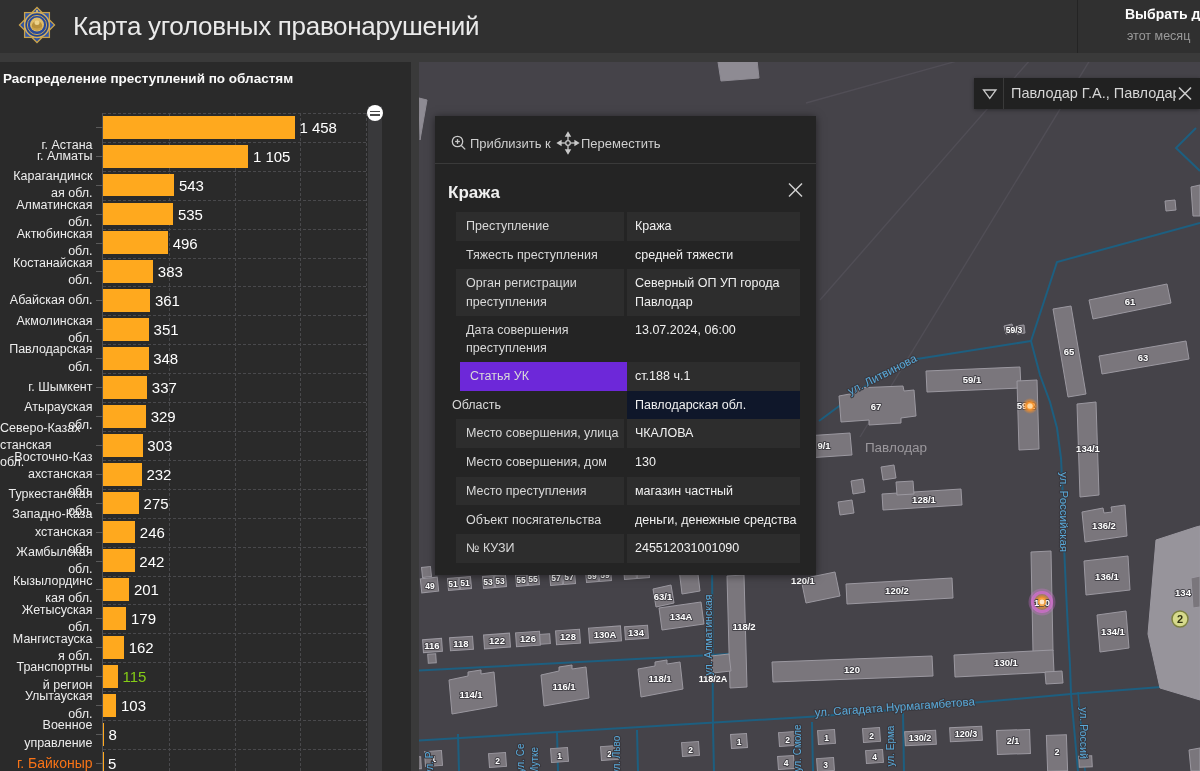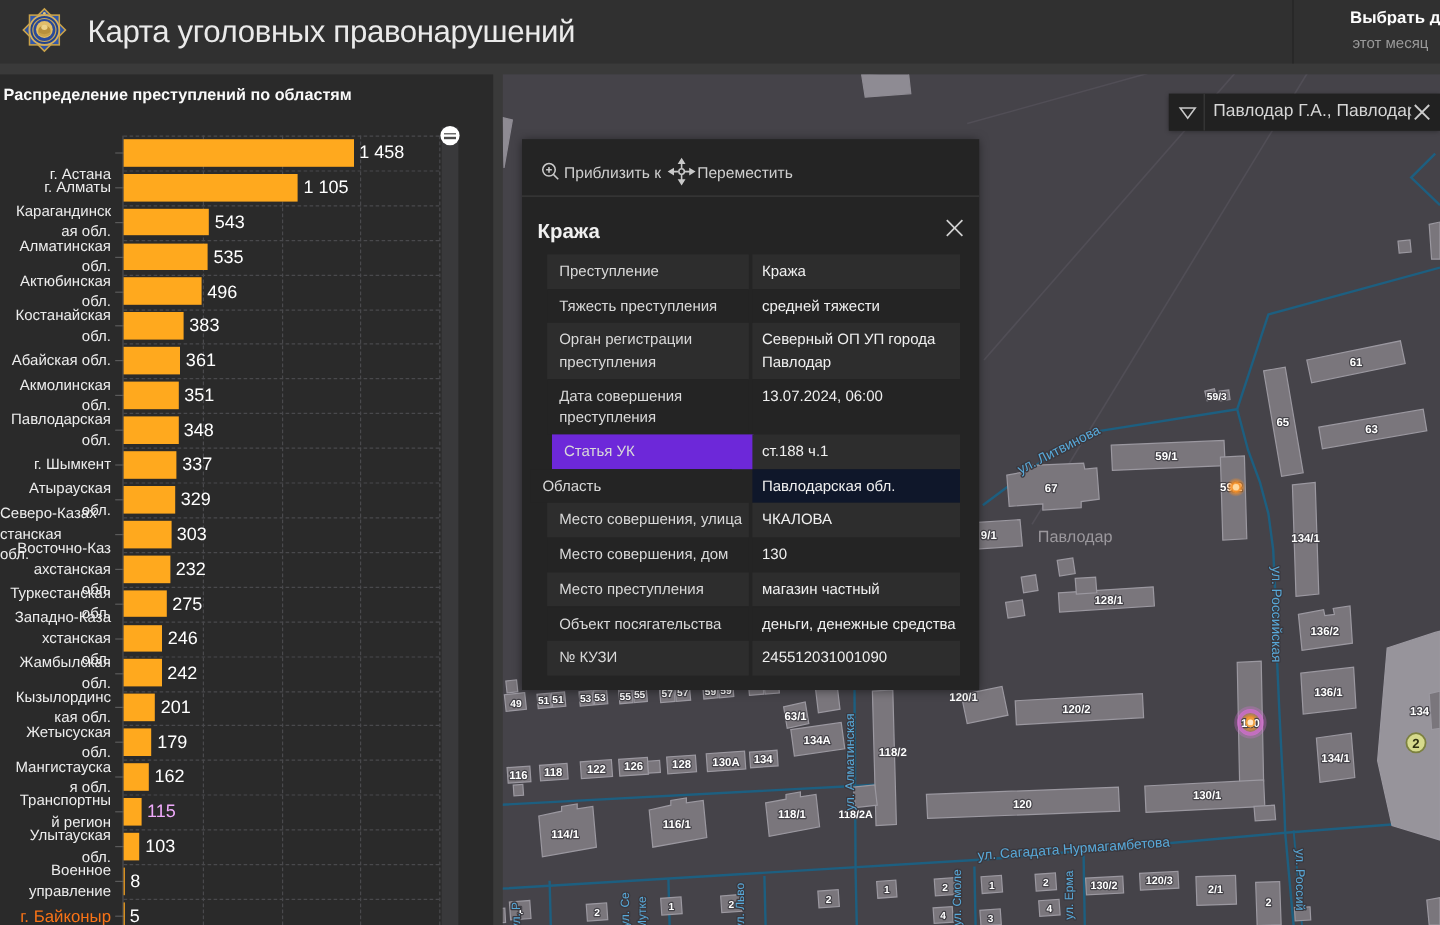--- a/index.html
+++ b/index.html
@@ -127,21 +127,21 @@
 <div class="abs" style="left:0;top:601.6px;width:92.5px;text-align:right;font-size:12.5px;line-height:17.2px;color:#ededed;">Жетысуская<br>обл.</div>
 <div class="abs" style="left:102.9px;top:607.3px;width:23.57px;height:22.9px;background:#ffa91e;"></div>
 <div class="abs" style="left:131.0px;top:610.3px;font-size:15px;color:#ffffff;white-space:nowrap;">179</div>
 <div class="abs" style="left:96px;top:647.2px;width:6.5px;height:1px;background:#5a5a5a;"></div>
 <div class="abs" style="left:0;top:630.5px;width:92.5px;text-align:right;font-size:12.5px;line-height:17.2px;color:#ededed;">Мангистауска<br>я обл.</div>
 <div class="abs" style="left:102.9px;top:636.2px;width:21.34px;height:22.9px;background:#ffa91e;"></div>
 <div class="abs" style="left:128.7px;top:639.2px;font-size:15px;color:#ffffff;white-space:nowrap;">162</div>
 <div class="abs" style="left:96px;top:676.1px;width:6.5px;height:1px;background:#5a5a5a;"></div>
 <div class="abs" style="left:0;top:659.4px;width:92.5px;text-align:right;font-size:12.5px;line-height:17.2px;color:#ededed;">Транспортны<br>й регион</div>
 <div class="abs" style="left:102.9px;top:665.1px;width:15.15px;height:22.9px;background:#ffa91e;"></div>
-<div class="abs" style="left:122.5px;top:668.1px;font-size:15px;color:#f0abfc;white-space:nowrap;">115</div>
+<div class="abs" style="left:122.5px;top:668.1px;font-size:15px;color:#84cc16;white-space:nowrap;">115</div>
 <div class="abs" style="left:96px;top:705.1px;width:6.5px;height:1px;background:#5a5a5a;"></div>
 <div class="abs" style="left:0;top:688.4px;width:92.5px;text-align:right;font-size:12.5px;line-height:17.2px;color:#ededed;">Улытауская<br>обл.</div>
 <div class="abs" style="left:102.9px;top:694.0px;width:13.57px;height:22.9px;background:#ffa91e;"></div>
 <div class="abs" style="left:121.0px;top:697.1px;font-size:15px;color:#ffffff;white-space:nowrap;">103</div>
 <div class="abs" style="left:96px;top:734.0px;width:6.5px;height:1px;background:#5a5a5a;"></div>
 <div class="abs" style="left:0;top:717.3px;width:92.5px;text-align:right;font-size:12.5px;line-height:17.2px;color:#ededed;">Военное<br>управление</div>
 <div class="abs" style="left:102.9px;top:722.9px;width:1.05px;height:22.9px;background:#ffa91e;"></div>
 <div class="abs" style="left:108.5px;top:726.0px;font-size:15px;color:#ffffff;white-space:nowrap;">8</div>
 <div class="abs" style="left:96px;top:762.9px;width:6.5px;height:1px;background:#5a5a5a;"></div>
 <div class="abs" style="left:0;top:754.8px;width:92.5px;text-align:right;font-size:14px;line-height:17.2px;color:#f97316;">г. Байконыр</div>

